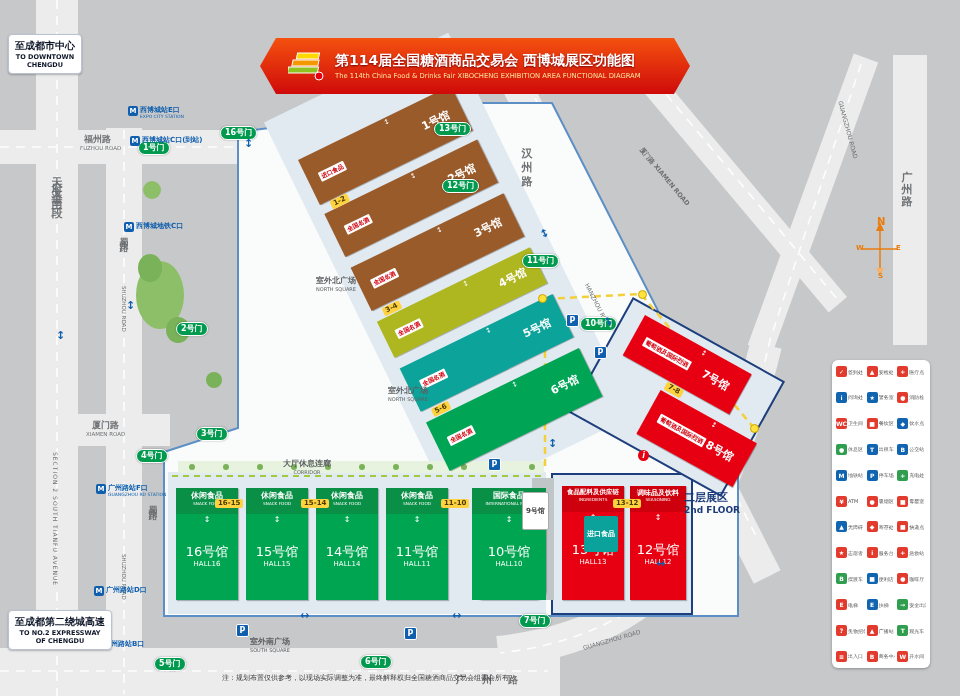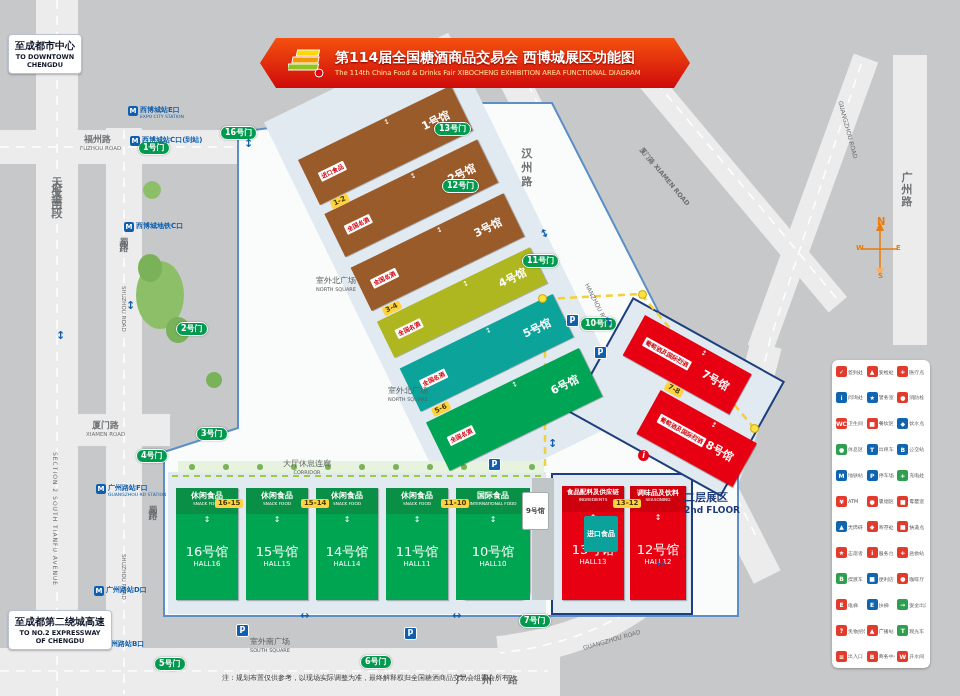--- a/index.html
+++ b/index.html
@@ -2,21 +2,21 @@
 <html><head>
 <meta charset="utf-8">
 <style>
   html,body{margin:0;padding:0;background:#9fa1a3;}
   #stage{position:relative;width:960px;height:696px;overflow:hidden;background:#c7c8c9;
          font-family:"DejaVu Sans","Liberation Sans",sans-serif;}
   #stage svg.bg{position:absolute;left:0;top:0;z-index:1;}
   .layer{position:absolute;inset:0;z-index:20;pointer-events:none;}
 
   
-  .ribbon{position:absolute;left:260px;top:38px;width:430px;height:50px;z-index:50;
+  .ribbon{position:absolute;left:260px;top:38px;width:430px;height:56px;z-index:50;
           display:flex;align-items:center;gap:9px;padding:0 28px;box-sizing:border-box;
           background:linear-gradient(180deg,#f4510f,#cf0a0a);
           clip-path:polygon(0 50%,16px 0,calc(100% - 16px) 0,100% 50%,calc(100% - 16px) 100%,16px 100%);}
   .ribbon-cn{color:#fff;font-weight:bold;font-size:14px;white-space:nowrap;text-shadow:0 1px 2px #7a0000;}
   .ribbon-en{color:#ffe49a;font-size:6.8px;white-space:nowrap;margin-top:2px;}
 
   
   .dirbox{position:absolute;background:#fff;border:1px solid #b9c2d0;border-radius:4px;
           padding:4px 6px;text-align:center;color:#0f172a;z-index:45;box-shadow:0 1px 2px rgba(0,0,0,.25);}
   .dir-cn{font-weight:bold;font-size:10px;line-height:1.35;white-space:nowrap;}
@@ -63,21 +63,21 @@
   .bhall-body{flex:1;position:relative;color:#fff;text-align:center;}
   .bh-num{font-weight:normal;font-size:13px;margin-top:30px;line-height:1.2;}
   .bh-hall{font-size:7px;}
   .bh-a{position:absolute;top:1px;left:50%;transform:translateX(-50%);font-size:8px;color:#fff;}
   .h9{position:absolute;left:532px;top:478px;width:22px;height:122px;background:#c0c5c8;z-index:9;}
 
   
   .badge{position:absolute;font-size:7px;font-weight:bold;line-height:1.2;padding:14px 3px;border-radius:2px;
          white-space:nowrap;z-index:26;}
   .sq{position:absolute;text-align:center;color:#5d6063;z-index:20;}
-  .sq-cn{font-weight:normal;font-size:8px;line-height:1.2;white-space:nowrap;}
+  .sq-cn{font-weight:bold;font-size:8px;line-height:1.2;white-space:nowrap;}
   .sq-en{font-size:5px;white-space:nowrap;}
   .floor2{position:absolute;left:684px;top:490px;z-index:30;color:#1b3a7a;}
   .floor2-cn{font-weight:bold;font-size:11px;white-space:nowrap;}
   .floor2-en{font-weight:bold;font-size:9px;}
   .note{position:absolute;left:222px;top:673px;font-size:7px;color:#3c3c3c;z-index:45;white-space:nowrap;}
   .info{position:absolute;left:638px;top:450px;width:11px;height:11px;border-radius:50%;background:#e60012;
         color:#fff;font-size:8px;font-weight:bold;font-style:italic;line-height:11px;text-align:center;z-index:30;}
   .arrow{position:absolute;font-weight:bold;z-index:22;line-height:1;}
   .dot{position:absolute;width:7px;height:7px;border-radius:50%;background:#ffe23e;border:1px solid #caa500;z-index:24;}
 
@@ -340,21 +340,21 @@
           <div class="bh-cn">休闲食品</div>
           <div class="bh-en">SNACK FOOD</div>
         </div>
         <div class="bhall-body" style="background: rgb(0, 165, 81);">
           <span class="bh-a">↕</span>
           <div class="bh-num">11号馆</div>
           <div class="bh-hall">HALL11</div>
         </div>
       </div>
 
-      <div class="bhall" style="left: 456px; top: 488px; width: 74px; height: 112px; border-radius: 10px;">
+      <div class="bhall" style="left: 472px; top: 488px; width: 74px; height: 112px; border-radius: 10px;">
         <div class="bhall-head" style="background: rgb(10, 143, 71);">
           <div class="bh-cn">国际食品</div>
           <div class="bh-en">INTERNATIONAL FOOD</div>
         </div>
         <div class="bhall-body" style="background: rgb(0, 165, 81);">
           <span class="bh-a">↕</span>
           <div class="bh-num">10号馆</div>
           <div class="bh-hall">HALL10</div>
         </div>
       </div>

